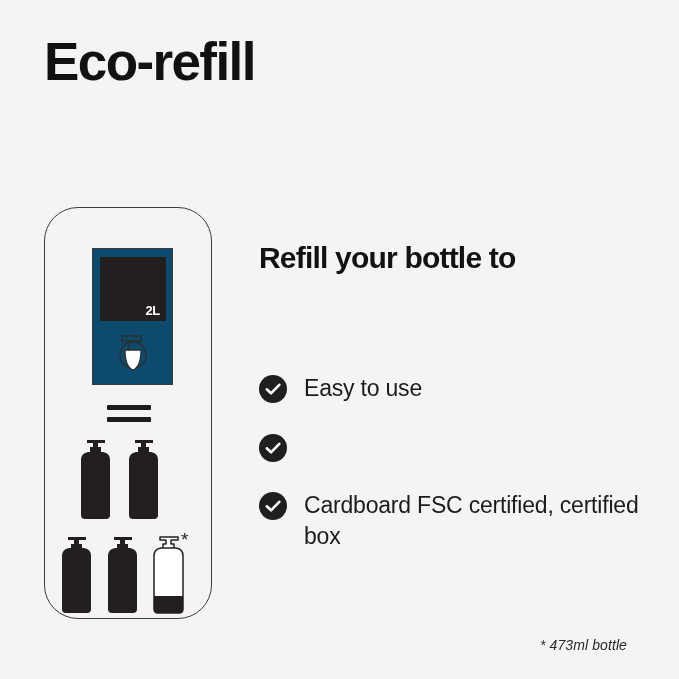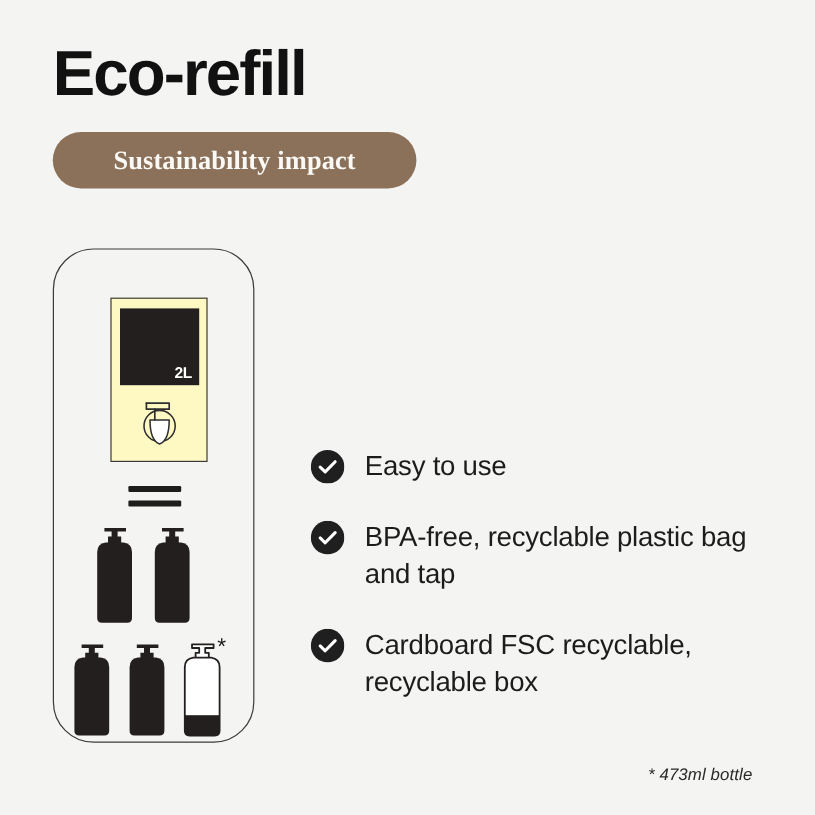--- a/index.html
+++ b/index.html
@@ -67,21 +67,21 @@
   }
 
   
   #carton {
     position: absolute;
     left: 47px;
     top: 40px;
     width: 81px;
     height: 137px;
     border: 1.2px solid #3b3b3b;
-    background: #fef9c3;
+    background: #0c4a6e;
     box-sizing: border-box;
   }
   #carton-window {
     position: absolute;
     left: 7px;
     top: 8px;
     width: 66px;
     height: 64px;
     background: #231f1f;
     display: flex;
@@ -208,23 +208,20 @@
     letter-spacing: 0.1px;
   }
 </style>
 </head>
 <body>
 
 <div id="page">
 
   <div id="title">Eco-refill</div>
 
-  <div id="badge">
-    <span id="badge-label">Sustainability impact</span>
-  </div>
 
   <div id="panel">
 
     <div id="carton">
       <div id="carton-window">
         <span id="carton-volume">2L</span>
       </div>
       <div id="carton-tap">
         <svg width="46" height="44" viewBox="0 0 46 44" xmlns="http://www.w3.org/2000/svg">
           <ellipse cx="23" cy="26" rx="13" ry="13" fill="none" stroke="#2e2e2e" stroke-width="1.3"></ellipse>
@@ -280,21 +277,21 @@
           <rect x="0" y="62" width="36" height="20" fill="#231f1f" clip-path="url(#bodyClip)"></rect>
           <path d="M3 22 Q3 15 10 14 L25 14 Q32 15 32 22 L32 75 Q32 79 28 79 L7 79 Q3 79 3 75 Z" fill="none" stroke="#231f1f" stroke-width="1.5" stroke-linejoin="round"></path>
         </svg>
       </div>
     </div>
 
     <div id="asterisk">*</div>
   </div>
 
   <div id="heading">
-    <br>
+    <span>Refill your bottle to</span><br>
   </div>
 
   <div id="bullets">
 
     <div class="bullet">
       <span class="check-icon">
         <svg width="28" height="28" viewBox="0 0 28 28" xmlns="http://www.w3.org/2000/svg">
           <circle cx="14" cy="14" r="14" fill="#1f1f1f"></circle>
           <path d="M7.8 14.3 L12 18.3 L20.3 9.8" fill="none" stroke="#ffffff" stroke-width="2.6" stroke-linecap="round" stroke-linejoin="round"></path>
         </svg>
@@ -302,30 +299,29 @@
       <span class="bullet-text">Easy to use</span>
     </div>
 
     <div class="bullet">
       <span class="check-icon">
         <svg width="28" height="28" viewBox="0 0 28 28" xmlns="http://www.w3.org/2000/svg">
           <circle cx="14" cy="14" r="14" fill="#1f1f1f"></circle>
           <path d="M7.8 14.3 L12 18.3 L20.3 9.8" fill="none" stroke="#ffffff" stroke-width="2.6" stroke-linecap="round" stroke-linejoin="round"></path>
         </svg>
       </span>
-      <span class="bullet-text">BPA-free, recyclable plastic bag and tap</span>
     </div>
 
     <div class="bullet">
       <span class="check-icon">
         <svg width="28" height="28" viewBox="0 0 28 28" xmlns="http://www.w3.org/2000/svg">
           <circle cx="14" cy="14" r="14" fill="#1f1f1f"></circle>
           <path d="M7.8 14.3 L12 18.3 L20.3 9.8" fill="none" stroke="#ffffff" stroke-width="2.6" stroke-linecap="round" stroke-linejoin="round"></path>
         </svg>
       </span>
-      <span class="bullet-text">Cardboard FSC recyclable, recyclable box</span>
+      <span class="bullet-text">Cardboard FSC certified, certified box</span>
     </div>
 
   </div>
 
   <div id="footnote">* 473ml bottle</div>
 
 </div>
 
 </body></html>

